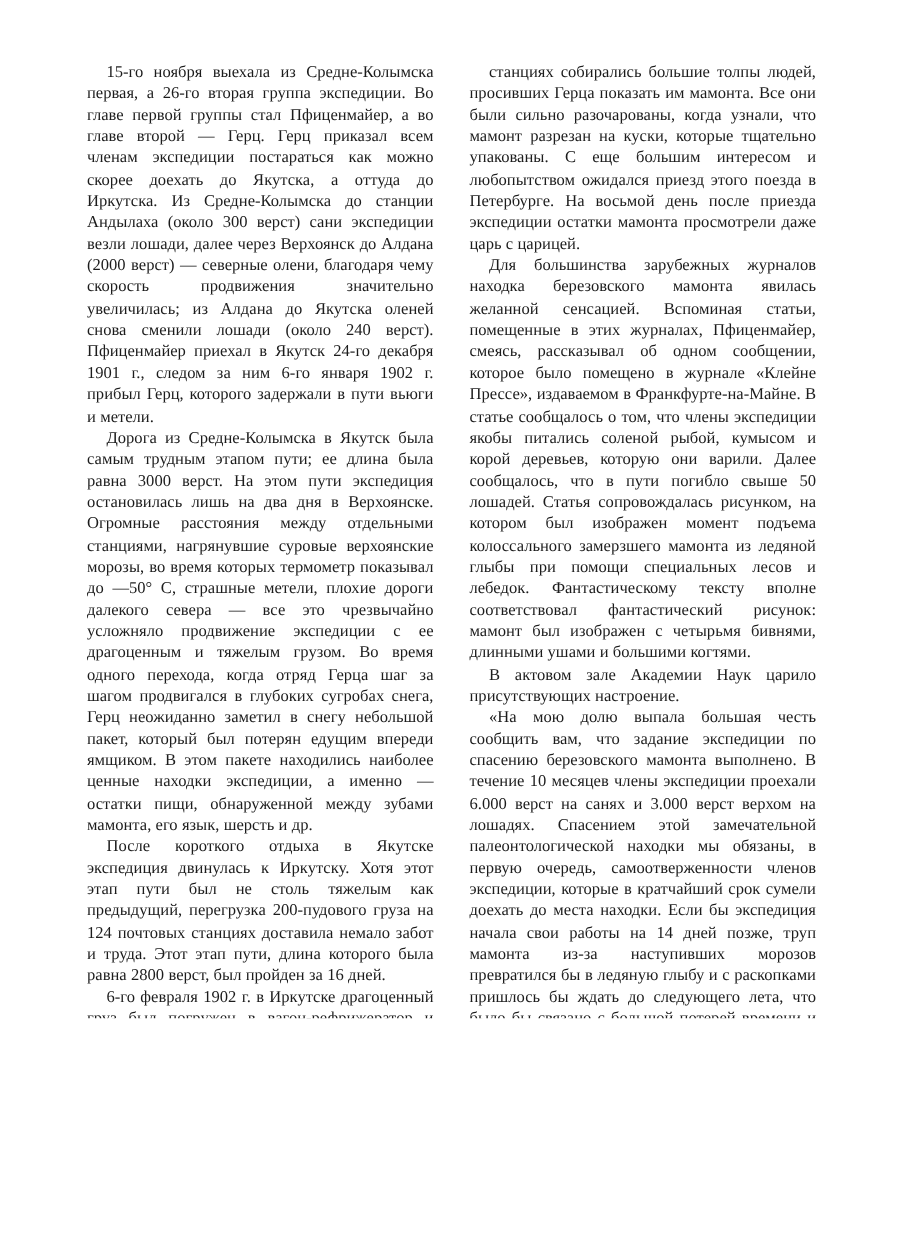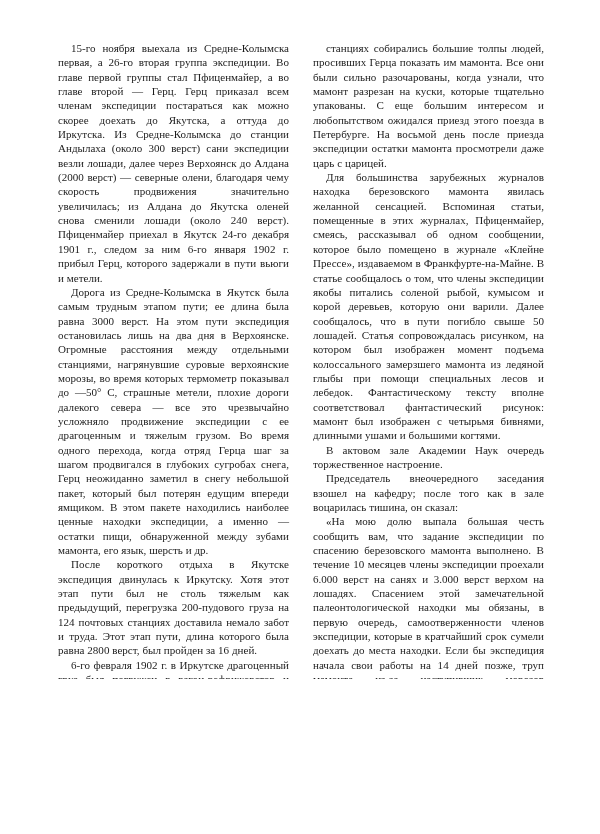--- a/index.html
+++ b/index.html
@@ -64,22 +64,21 @@
     <div class="col">
       <p>15-го ноября выехала из Средне-Колымска первая, а 26-го вторая группа экспедиции. Во главе первой группы стал Пфиценмайер, а во главе второй — Герц. Герц приказал всем членам экспедиции постараться как можно скорее доехать до Якутска, а оттуда до Иркутска. Из Средне-Колымска до станции Андылаха (около 300 верст) сани экспедиции везли лошади, далее через Верхоянск до Алдана (2000 верст) — северные олени, благодаря чему скорость продвижения значительно увеличилась; из Алдана до Якутска оленей снова сменили лошади (около 240 верст). Пфиценмайер приехал в Якутск 24-го декабря 1901 г., следом за ним 6-го января 1902 г. прибыл Герц, которого задержали в пути вьюги и метели.</p>
       <p>Дорога из Средне-Колымска в Якутск была самым трудным этапом пути; ее длина была равна 3000 верст. На этом пути экспедиция остановилась лишь на два дня в Верхоянске. Огромные расстояния между отдельными станциями, нагрянувшие суровые верхоянские морозы, во время которых термометр показывал до —50° С, страшные метели, плохие дороги далекого севера — все это чрезвычайно усложняло продвижение экспедиции с ее драгоценным и тяжелым грузом. Во время одного перехода, когда отряд Герца шаг за шагом продвигался в глубоких сугробах снега, Герц неожиданно заметил в снегу небольшой пакет, который был потерян едущим впереди ямщиком. В этом пакете находились наиболее ценные находки экспедиции, а именно — остатки пищи, обнаруженной между зубами мамонта, его язык, шерсть и др.</p>
       <p>После короткого отдыха в Якутске экспедиция двинулась к Иркутску. Хотя этот этап пути был не столь тяжелым как предыдущий, перегрузка 200-пудового груза на 124 почтовых станциях доставила немало забот и труда. Этот этап пути, длина которого была равна 2800 верст, был пройден за 16 дней.</p>
       <p>6-го февраля 1902 г. в Иркутске драгоценный груз был погружен в вагон-рефрижератор и после тринадцатидневного путешествия по железной дороге он прибыл в Петербург. Интересно отметить, что как только разнесся слух о том, что почтовый поезд везет мамонта, на многих железнодорожных</p>
     </div>
 
     <div class="col">
       <p>станциях собирались большие толпы людей, просивших Герца показать им мамонта. Все они были сильно разочарованы, когда узнали, что мамонт разрезан на куски, которые тщательно упакованы. С еще большим интересом и любопытством ожидался приезд этого поезда в Петербурге. На восьмой день после приезда экспедиции остатки мамонта просмотрели даже царь с царицей.</p>
       <p>Для большинства зарубежных журналов находка березовского мамонта явилась желанной сенсацией. Вспоминая статьи, помещенные в этих журналах, Пфиценмайер, смеясь, рассказывал об одном сообщении, которое было помещено в журнале «Клейне Прессе», издаваемом в Франкфурте-на-Майне. В статье сообщалось о том, что члены экспедиции якобы питались соленой рыбой, кумысом и корой деревьев, которую они варили. Далее сообщалось, что в пути погибло свыше 50 лошадей. Статья сопровождалась рисунком, на котором был изображен момент подъема колоссального замерзшего мамонта из ледяной глыбы при помощи специальных лесов и лебедок. Фантастическому тексту вполне соответствовал фантастический рисунок: мамонт был изображен с четырьмя бивнями, длинными ушами и большими когтями.</p>
-      <p>В актовом зале Академии Наук очередь торжественное настроение.</p>
-      <p>Председатель внеочередного заседания взошел на кафедру; после того как в зале воцарилась тишина, он сказал:</p>
+      <p>В актовом зале Академии Наук царило присутствующих настроение.</p>
       <p>«На мою долю выпала большая честь сообщить вам, что задание экспедиции по спасению березовского мамонта выполнено. В течение 10 месяцев члены экспедиции проехали 6.000 верст на санях и 3.000 верст верхом на лошадях. Спасением этой замечательной палеонтологической находки мы обязаны, в первую очередь, самоотверженности членов экспедиции, которые в кратчайший срок сумели доехать до места находки. Если бы экспедиция начала свои работы на 14 дней позже, труп мамонта из-за наступивших морозов превратился бы в ледяную глыбу и с раскопками пришлось бы ждать до следующего лета, что было бы связано с большой потерей времени и средств».</p>
     </div>
 
   </div>
 
   <div class="page-number">21</div>
 
 </div>
 
 </body></html>

